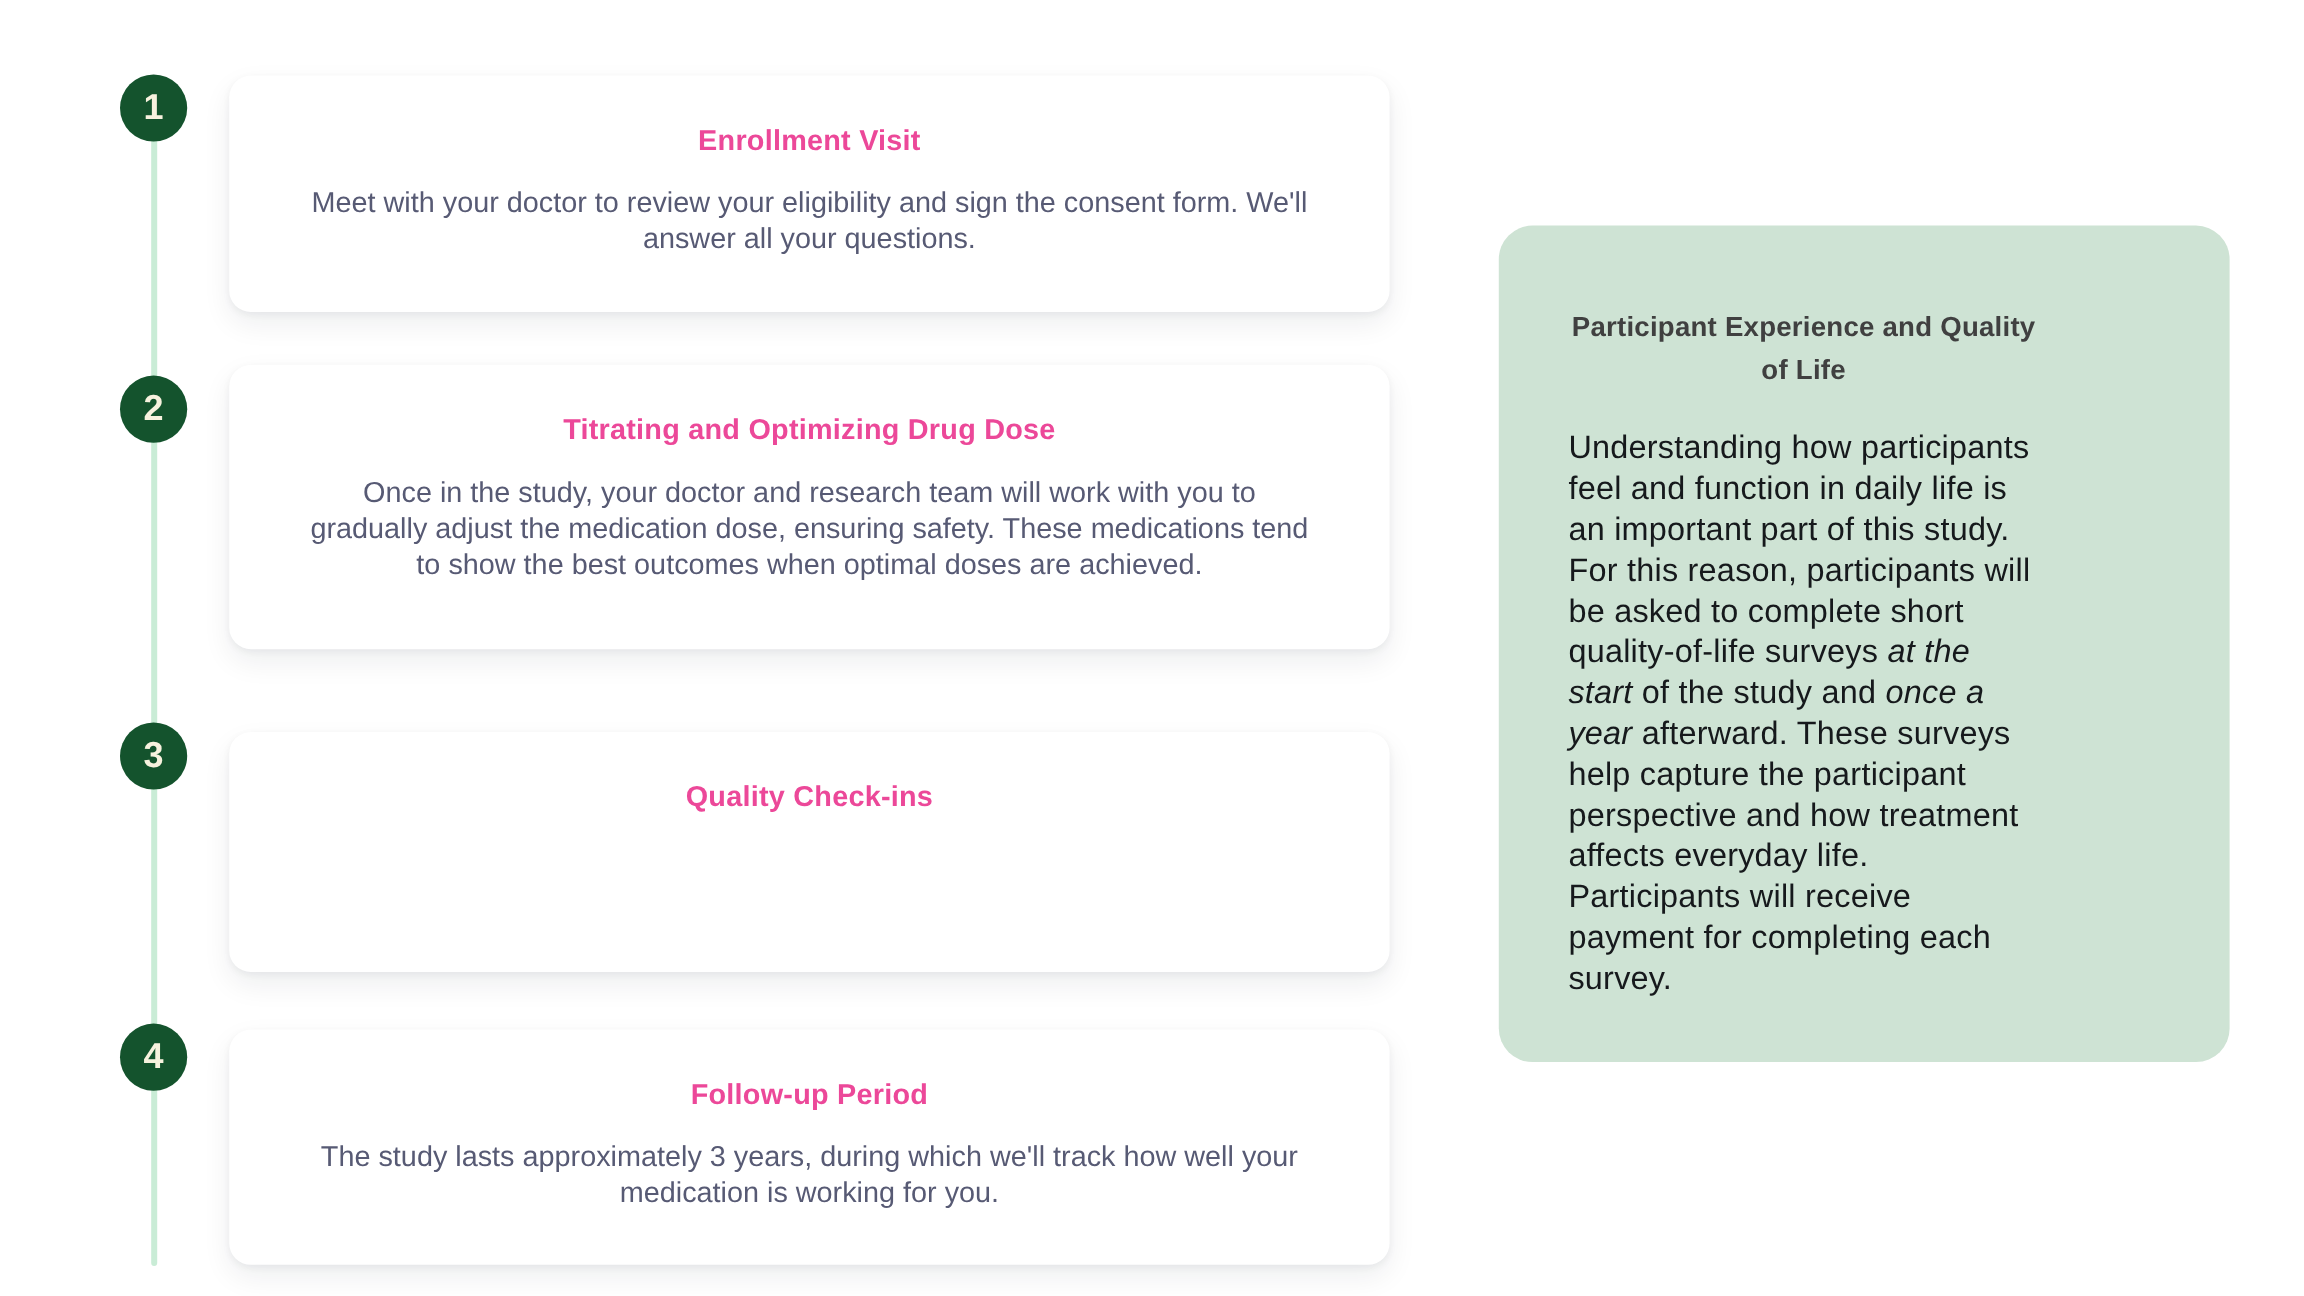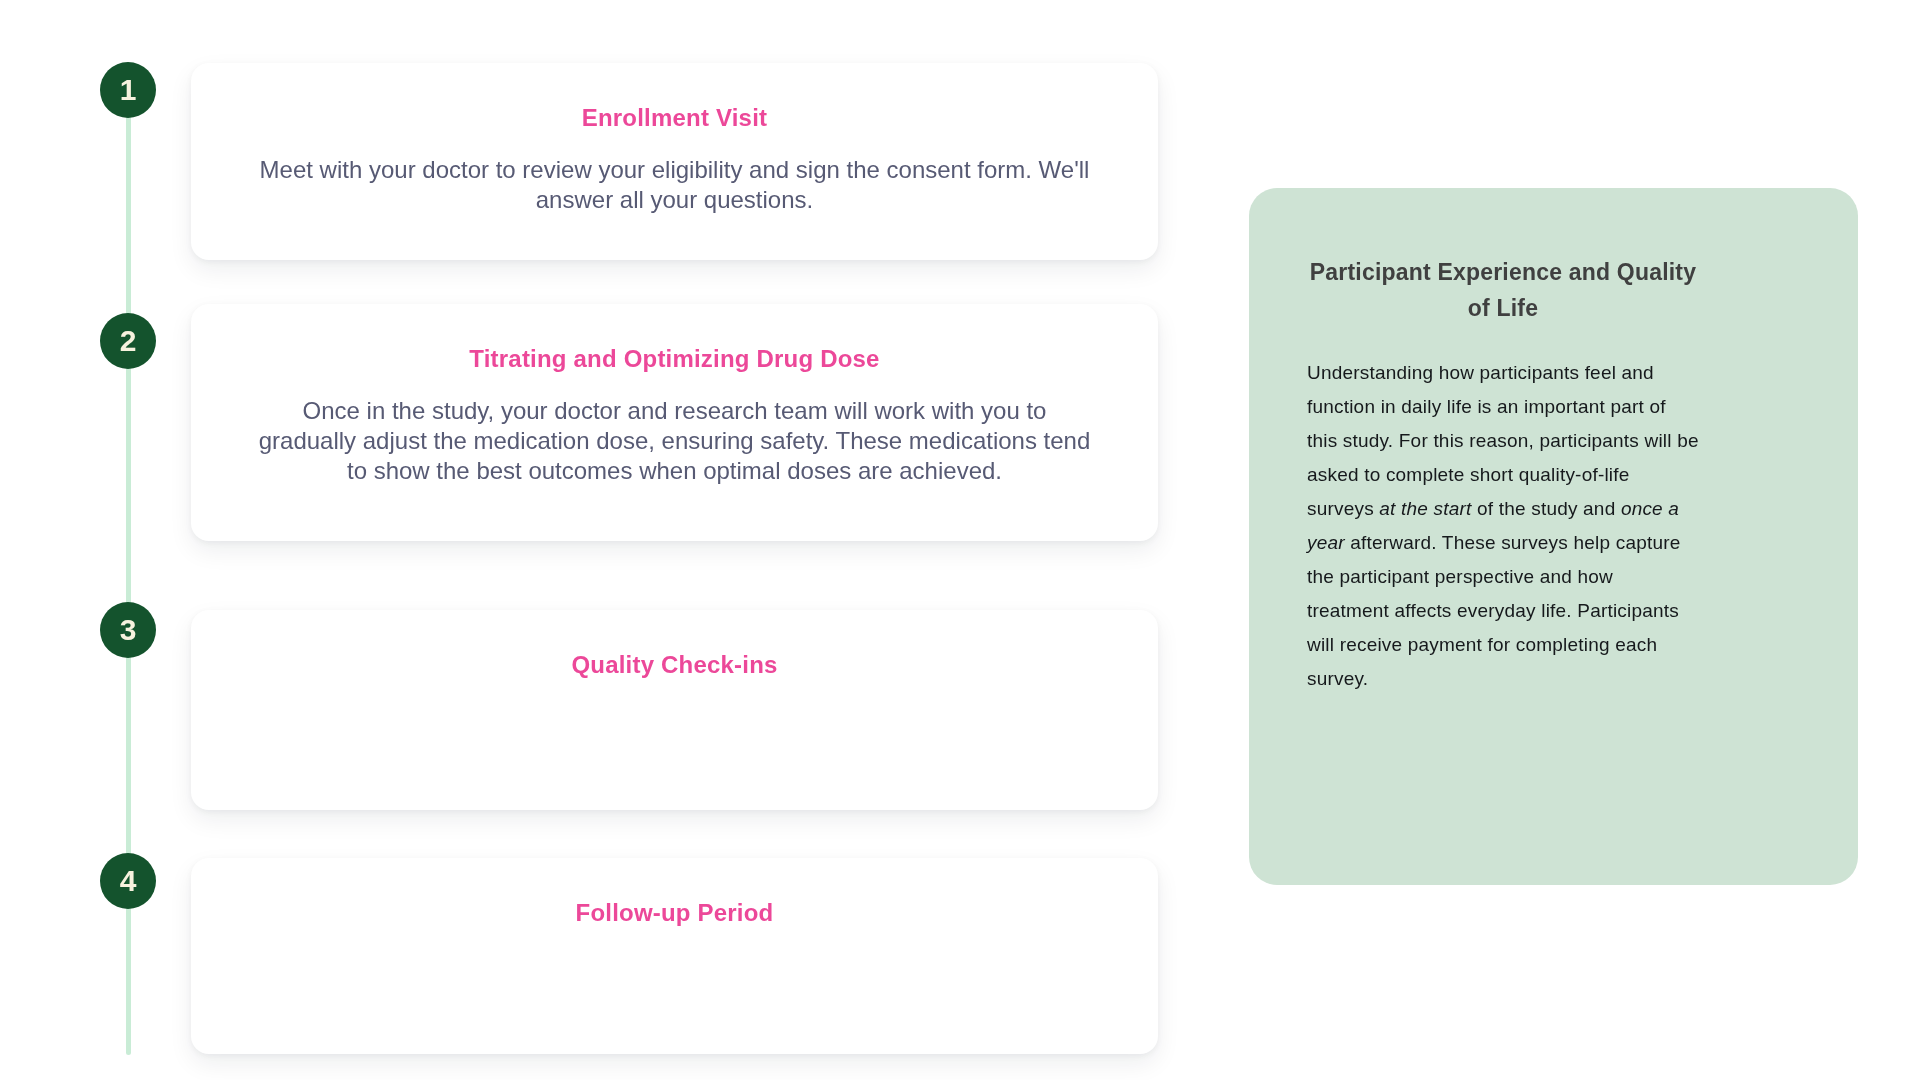--- a/index.html
+++ b/index.html
@@ -93,21 +93,21 @@
     font-size: 23px;
     font-weight: bold;
     line-height: 36px;
     color: #404040;
     text-align: center;
     letter-spacing: 0.2px;
     margin: 0 auto 30px auto;
     max-width: 420px;
   }
   .info-body {
-    font-size: 19px;
+    font-size: 27px;
     line-height: 34px;
     color: #16191c;
     text-align: left;
     letter-spacing: 0.2px;
   }
   .info-body em { font-style: italic; }
 </style>
 </head>
 <body>
 
@@ -137,20 +137,21 @@
     <h3 class="step-title">Titrating and Optimizing Drug Dose</h3>
     <p class="step-desc">Once in the study, your doctor and research team will work with you to gradually adjust the medication dose, ensuring safety. These medications tend to show the best outcomes when optimal doses are achieved.</p>
   </section>
 
   <section class="step-card card-3">
     <h3 class="step-title">Quality Check-ins</h3>
   </section>
 
   <section class="step-card card-4">
     <h3 class="step-title">Follow-up Period</h3>
+    <p class="step-desc">The study lasts approximately 3 years, during which we'll track how well your medication is working for you.</p>
   </section>
 
   <aside class="info-card">
     <div class="info-card-inner">
       <h3 class="info-title">Participant Experience and Quality of Life</h3>
       <p class="info-body"><span>Understanding how participants feel and function in daily life is an important part of this study. For this reason, participants will be asked to complete short quality-of-life surveys </span><em>at the start</em><span> of the study and </span><em>once a year</em><span> afterward. These surveys help capture the participant perspective and how treatment affects everyday life. Participants will receive payment for completing each survey.</span></p>
     </div>
   </aside>
 
 </div>

